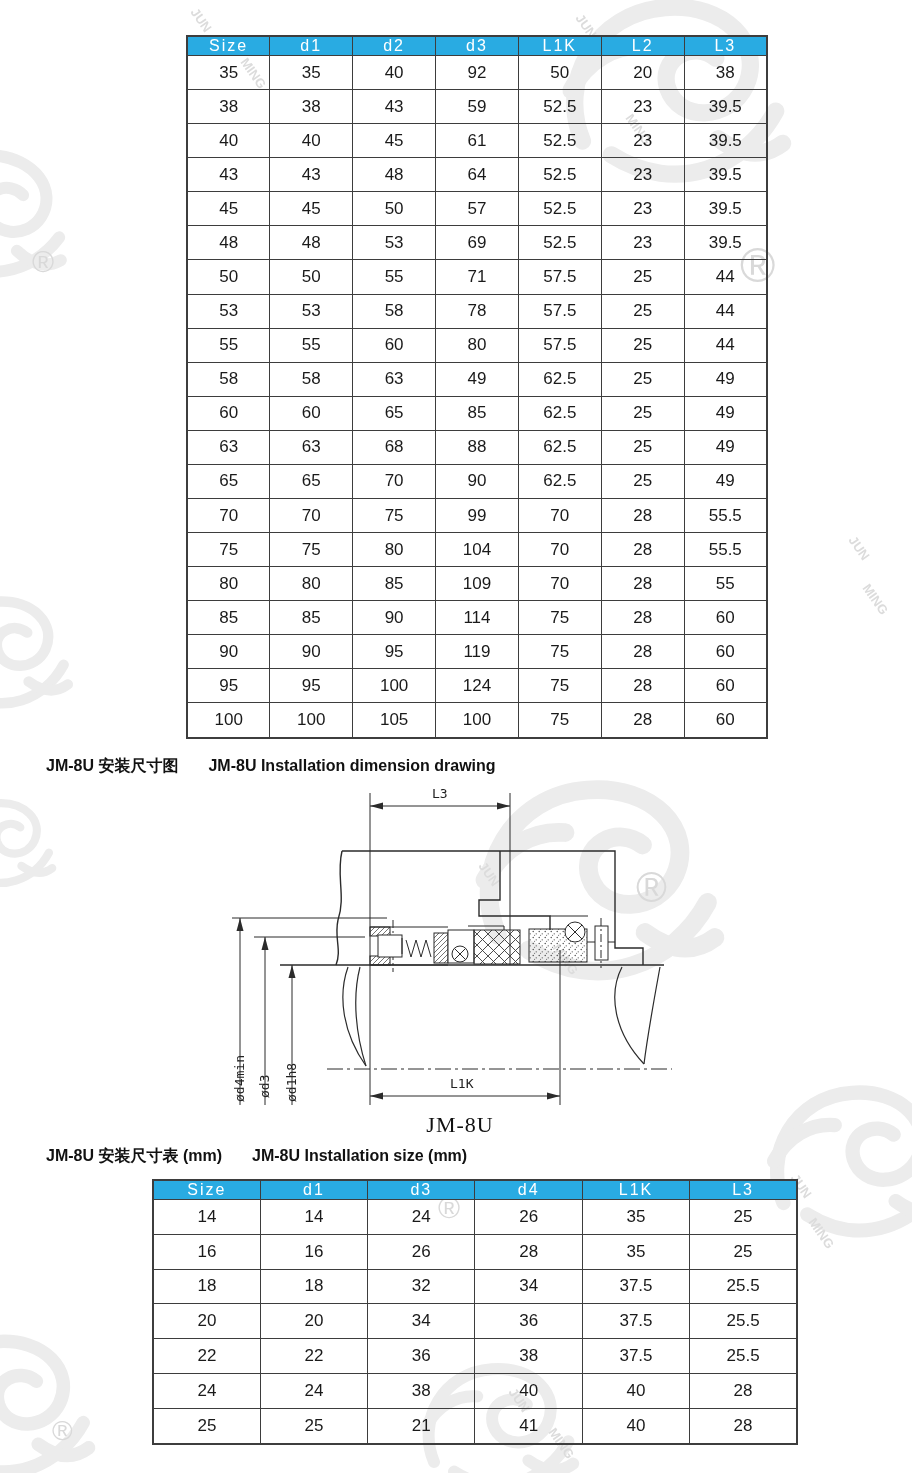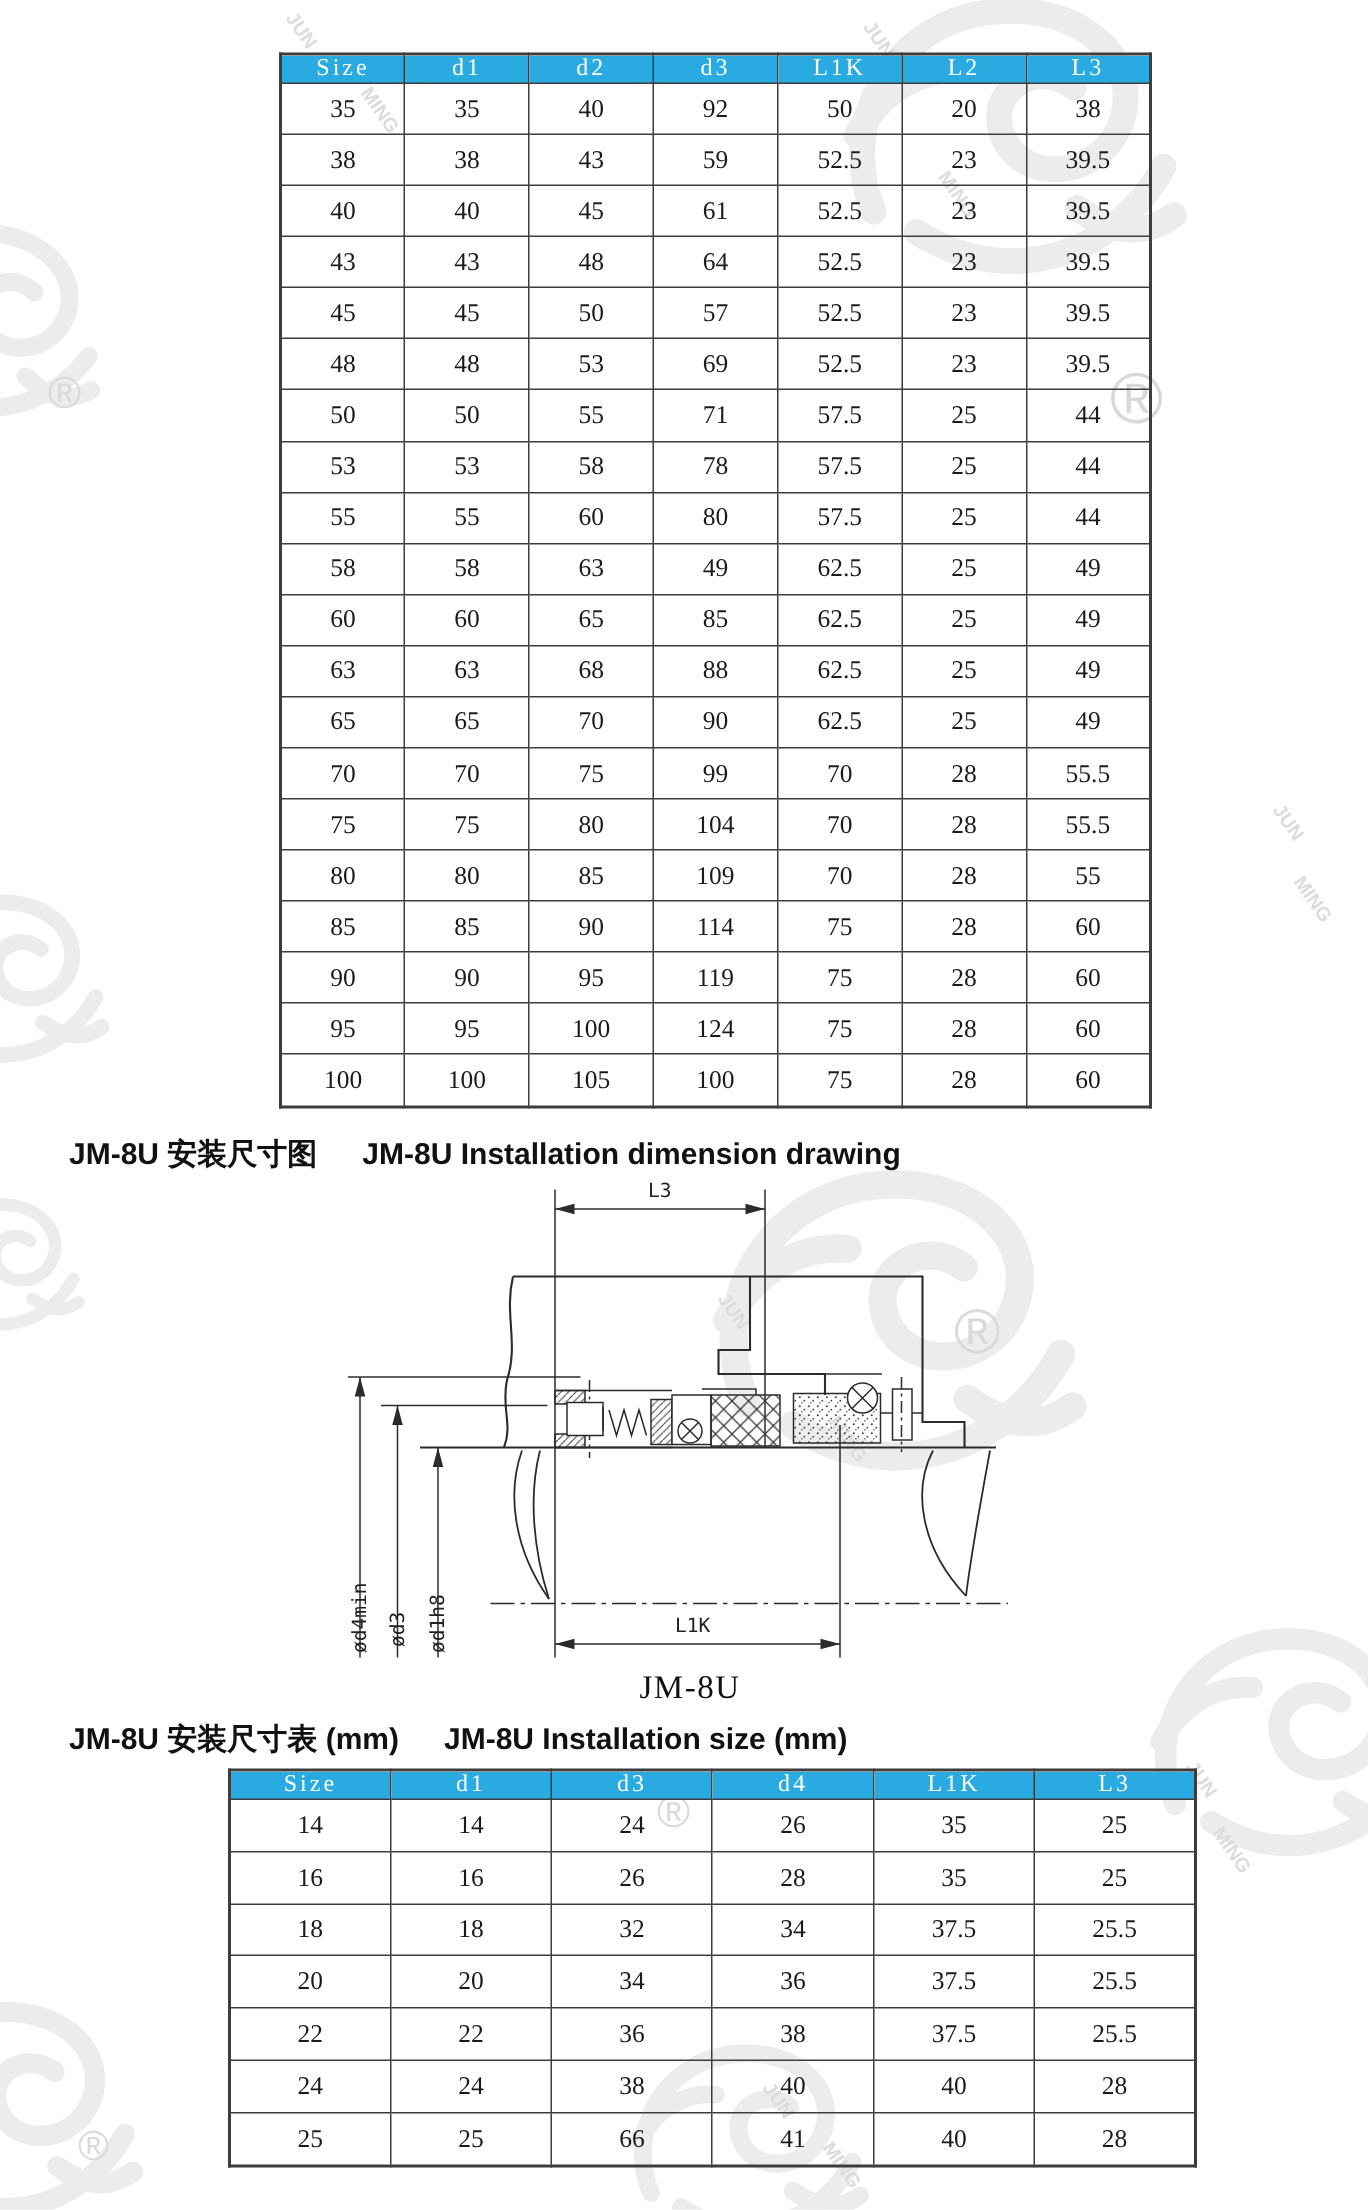--- a/index.html
+++ b/index.html
@@ -5,36 +5,36 @@
   html,body{margin:0;padding:0;}
   body{
     width:912px;height:1473px;position:relative;overflow:hidden;
     background:#ffffff;font-family:"Liberation Sans",sans-serif;
   }
   
   #watermark{position:absolute;left:0;top:0;width:912px;height:1473px;pointer-events:none;}
   
   table.spec{
     position:absolute;border-collapse:collapse;table-layout:fixed;
-    font-family:Liberation Serif, serif;
+    font-family:Liberation Sans, sans-serif;
     font-size:17px;color:#1a1a1a;background:transparent;
   }
   table.spec th,table.spec td{
     border:1px solid #3d3d3d;text-align:center;vertical-align:middle;
     padding:0;overflow:hidden;
   }
   table.spec{border:2px solid #3d3d3d;}
   table.spec th{
     background:#29abe2;color:#ffffff;font-weight:normal;
     font-size:16px;letter-spacing:2px;
   }
   
   .sec-title{
     position:absolute;left:46px;white-space:nowrap;
-    font-weight:700;font-size:20px;color:#111111;
+    font-weight:700;font-size:16px;color:#111111;
   }
   .sec-title .zh{margin-right:30px;}
   
   #drawing{position:absolute;left:202px;top:780px;}
   .cad{stroke:#2b2b2b;fill:none;}
   .dim{stroke:#2b2b2b;stroke-width:1;fill:none;}
   .dimtxt{font-family:"DejaVu Sans Mono",monospace;font-size:13px;fill:#222;}
   .captxt{font-family:"Liberation Serif",serif;font-size:22px;fill:#111;letter-spacing:1px;}
   .wm-txt{font-family:"Liberation Sans",sans-serif;font-weight:700;fill:#dcdcdc;}
   .wm-reg{font-family:"Liberation Sans",sans-serif;fill:#d9d9d9;}
@@ -437,19 +437,19 @@
         <td>24</td>
         <td>24</td>
         <td>38</td>
         <td>40</td>
         <td>40</td>
         <td>28</td>
       </tr>
       <tr>
         <td>25</td>
         <td>25</td>
-        <td>66</td>
+        <td>21</td>
         <td>41</td>
         <td>40</td>
         <td>28</td>
       </tr>
     </tbody>
   </table>
 
 </body></html>

